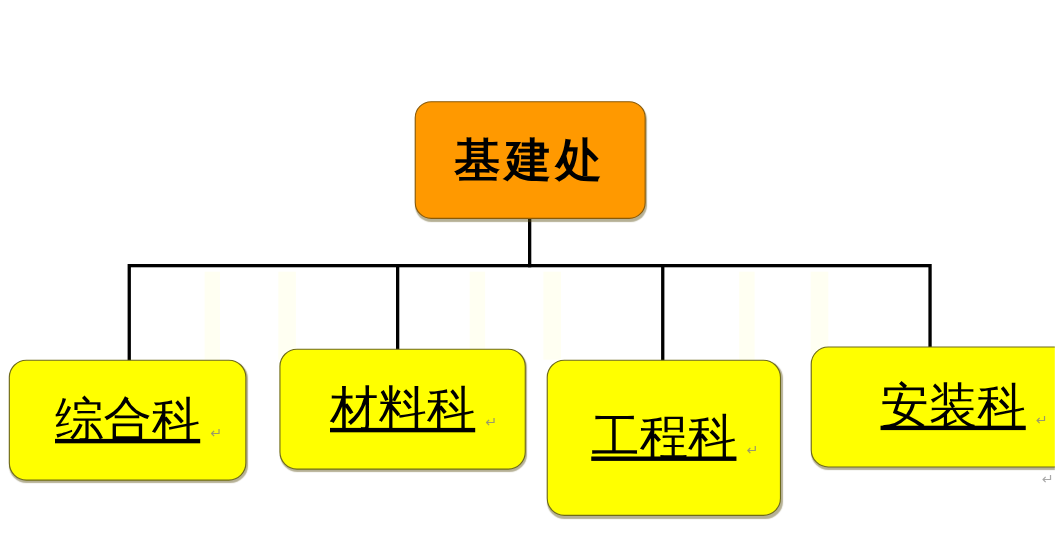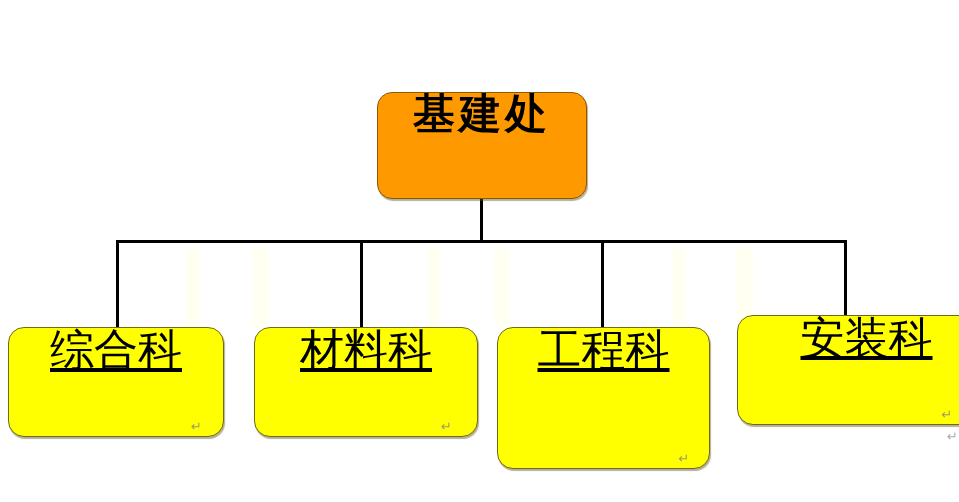--- a/index.html
+++ b/index.html
@@ -31,20 +31,21 @@
     background: #000000;
   }
   .conn-v { width: 3px; }
   .conn-h { height: 3px; }
 
   
   .node {
     position: absolute;
     box-sizing: border-box;
     display: flex;
+    align-items: center;
     justify-content: center;
     border-radius: 16px;
     border: 1px solid #7a5a10;
     box-shadow: 1px 2px 1px rgba(90,80,20,0.45);
   }
   .node-root {
     background: #ff9900;
     border: 1px solid #8a5a08;
     border-radius: 15px;
   }
@@ -112,21 +113,21 @@
   <div class="node node-root" style="left:377px; top:92px; width:210px; height:107px;">
     <span class="node-label">基建处</span>
   </div>
 
   <div class="node node-child" style="left:8px; top:327px; width:216px; height:110px;">
     <span class="node-label">综合科
       <span class="pilcrow pilcrow-inline">↵</span>
     </span>
   </div>
 
-  <div class="node node-child" style="left:254px; top:327px; width:224px; height:110px;">
+  <div class="node node-child" style="left:254px; top:317px; width:224px; height:110px;">
     <span class="node-label">材料科
       <span class="pilcrow pilcrow-inline">↵</span>
     </span>
   </div>
 
   <div class="node node-child" style="left:497px; top:327px; width:213px; height:142px;">
     <span class="node-label">工程科
       <span class="pilcrow pilcrow-inline">↵</span>
     </span>
   </div>

